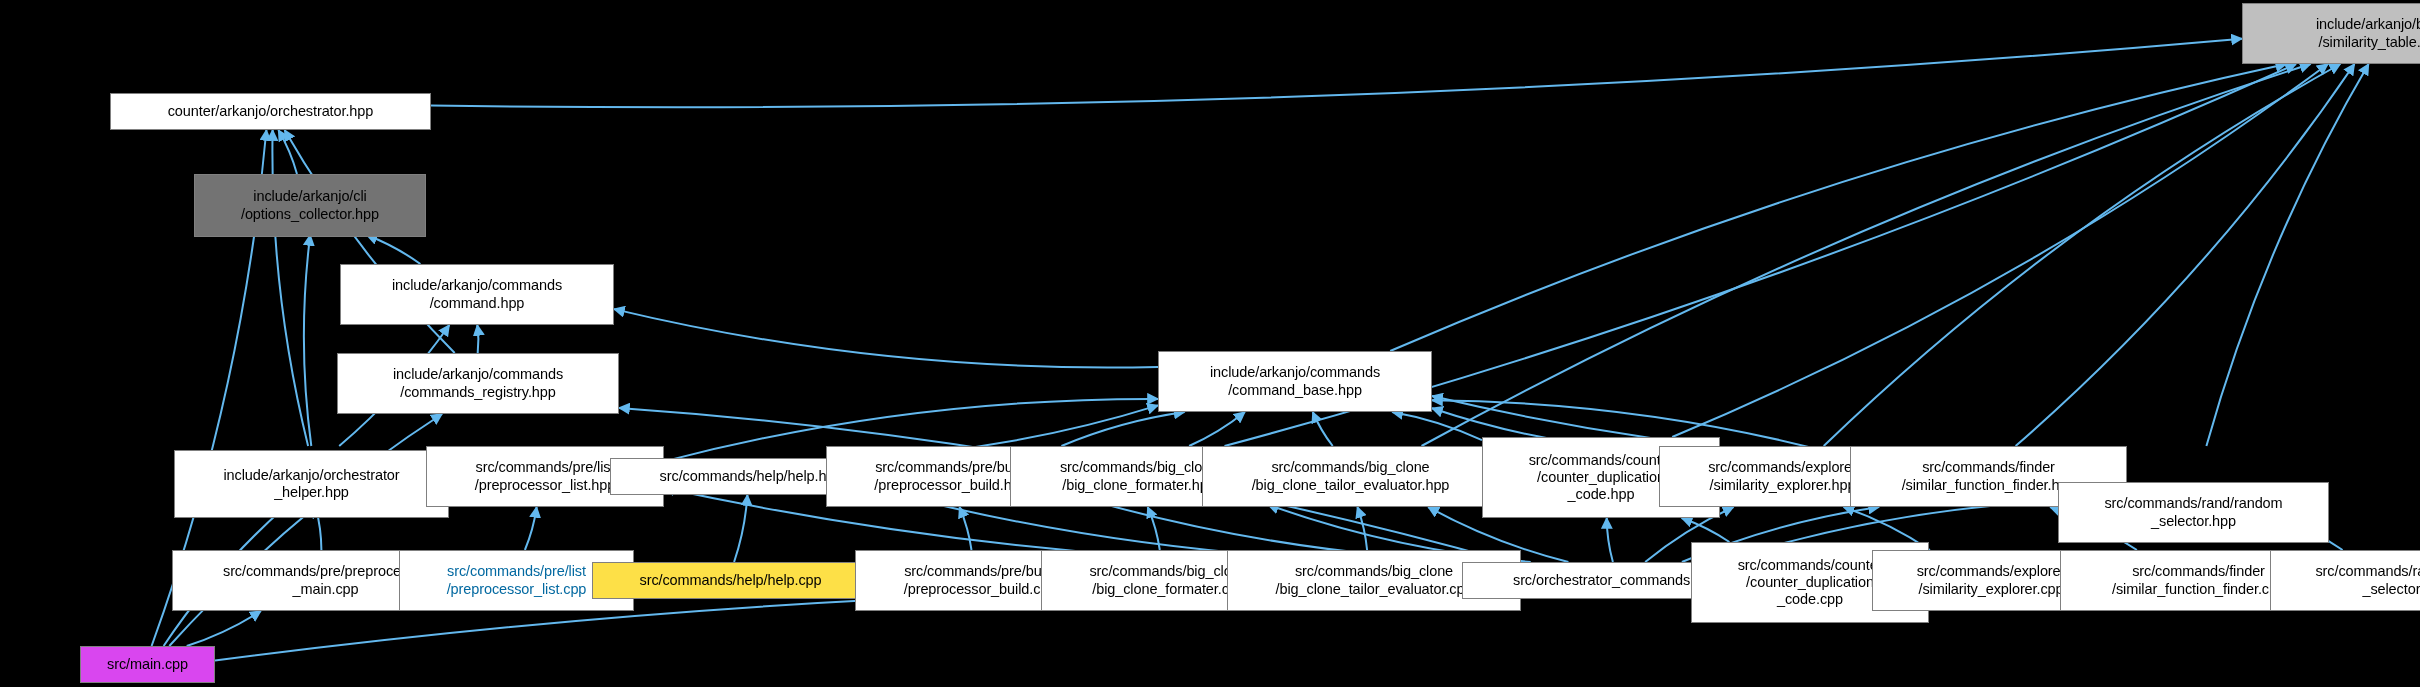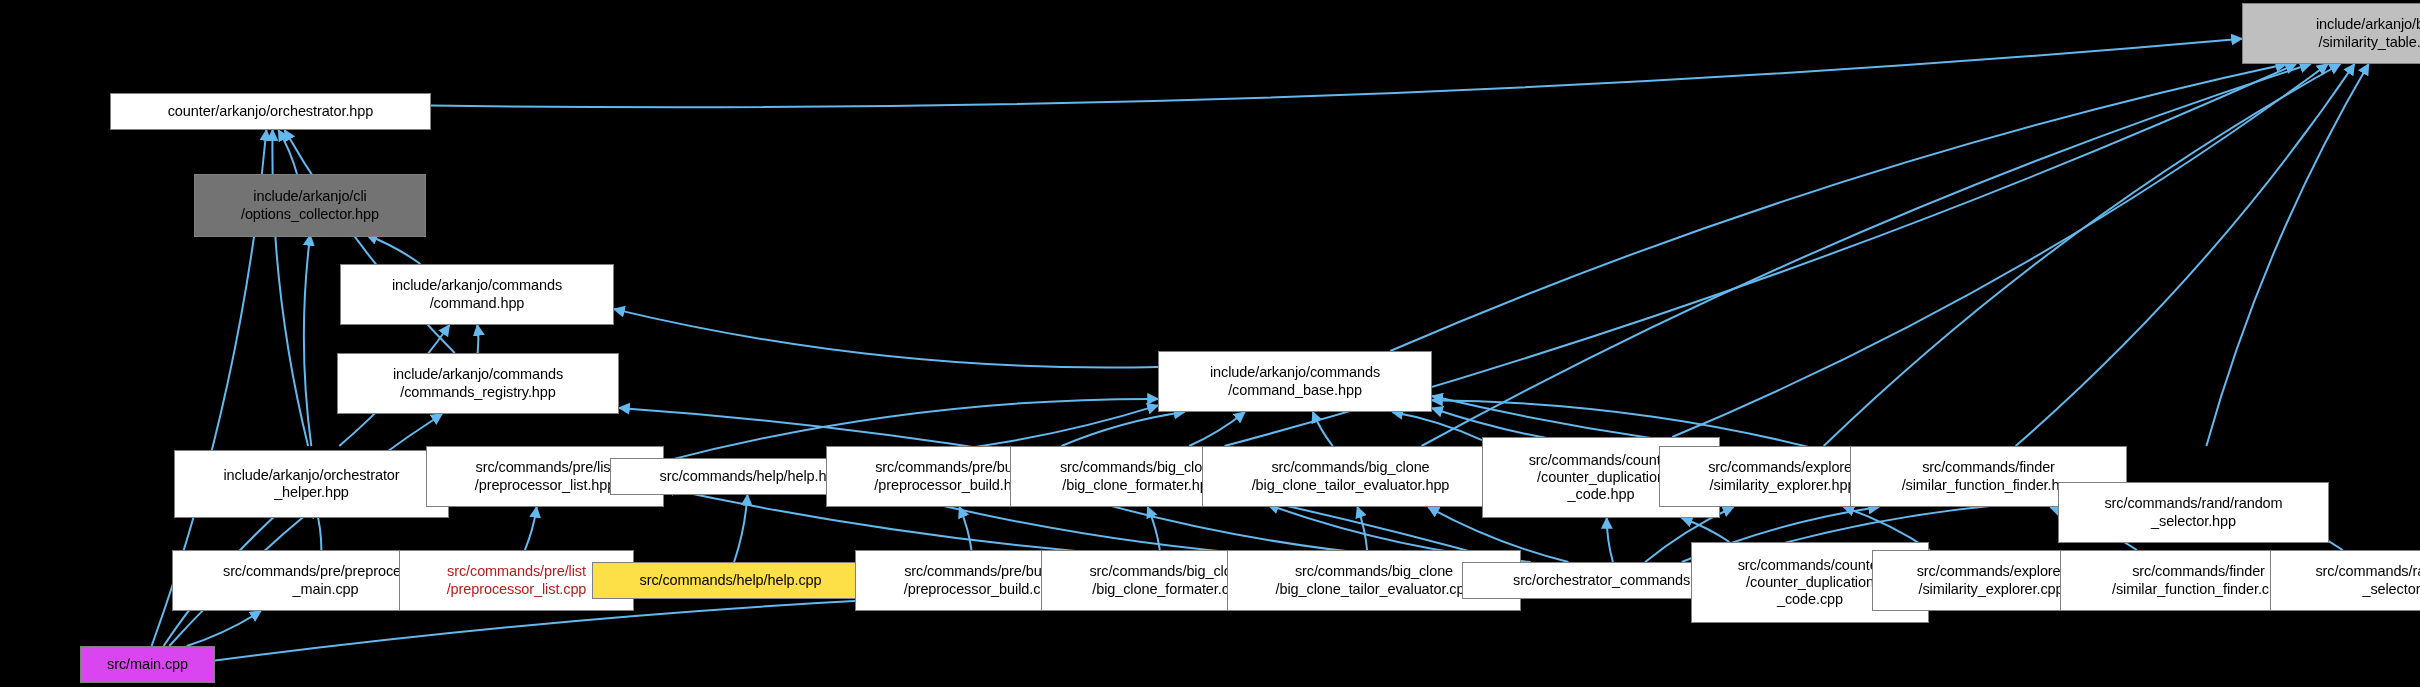--- a/index.html
+++ b/index.html
@@ -133,21 +133,21 @@
 /counter_duplication
 _code.hpp</div>
       <div class="node" style="left: 1659px; top: 446px; width: 247px; height: 61px; background: rgb(255, 255, 255); border-color: rgb(128, 128, 128); color: rgb(0, 0, 0);">src/commands/explorer
 /similarity_explorer.hpp</div>
       <div class="node" style="left: 1850px; top: 446px; width: 277px; height: 61px; background: rgb(255, 255, 255); border-color: rgb(128, 128, 128); color: rgb(0, 0, 0);">src/commands/finder
 /similar_function_finder.hpp</div>
       <div class="node" style="left: 2058px; top: 446px; width: 271px; height: 61px; background: rgb(255, 255, 255); border-color: rgb(128, 128, 128); color: rgb(0, 0, 0); margin-top: 36px;">src/commands/rand/random
 _selector.hpp</div>
       <div class="node" style="left: 172px; top: 550px; width: 307px; height: 61px; background: rgb(255, 255, 255); border-color: rgb(128, 128, 128); color: rgb(0, 0, 0);">src/commands/pre/preprocessor
 _main.cpp</div>
-      <div class="node" style="left: 399px; top: 550px; width: 235px; height: 61px; background: rgb(255, 255, 255); border-color: rgb(128, 128, 128); color: #b91c1c;">src/commands/pre/list
+      <div class="node" style="left: 399px; top: 550px; width: 235px; height: 61px; background: rgb(255, 255, 255); border-color: rgb(128, 128, 128); color: #0369a1;">src/commands/pre/list
 /preprocessor_list.cpp</div>
       <div class="node" style="left: 592px; top: 562px; width: 277px; height: 37px; background: #fde047; border-color: rgb(128, 128, 128); color: rgb(0, 0, 0);">src/commands/help/help.cpp</div>
       <div class="node" style="left: 855px; top: 550px; width: 250px; height: 61px; background: rgb(255, 255, 255); border-color: rgb(128, 128, 128); color: rgb(0, 0, 0);">src/commands/pre/build
 /preprocessor_build.cpp</div>
       <div class="node" style="left: 1041px; top: 550px; width: 255px; height: 61px; background: rgb(255, 255, 255); border-color: rgb(128, 128, 128); color: rgb(0, 0, 0);">src/commands/big_clone
 /big_clone_formater.cpp</div>
       <div class="node" style="left: 1227px; top: 550px; width: 294px; height: 61px; background: rgb(255, 255, 255); border-color: rgb(128, 128, 128); color: rgb(0, 0, 0);">src/commands/big_clone
 /big_clone_tailor_evaluator.cpp</div>
       <div class="node" style="left: 1462px; top: 562px; width: 307px; height: 37px; background: rgb(255, 255, 255); border-color: rgb(128, 128, 128); color: rgb(0, 0, 0);">src/orchestrator_commands.hpp</div>
       <div class="node" style="left: 1691px; top: 542px; width: 238px; height: 81px; background: rgb(255, 255, 255); border-color: rgb(128, 128, 128); color: rgb(0, 0, 0);">src/commands/counter

